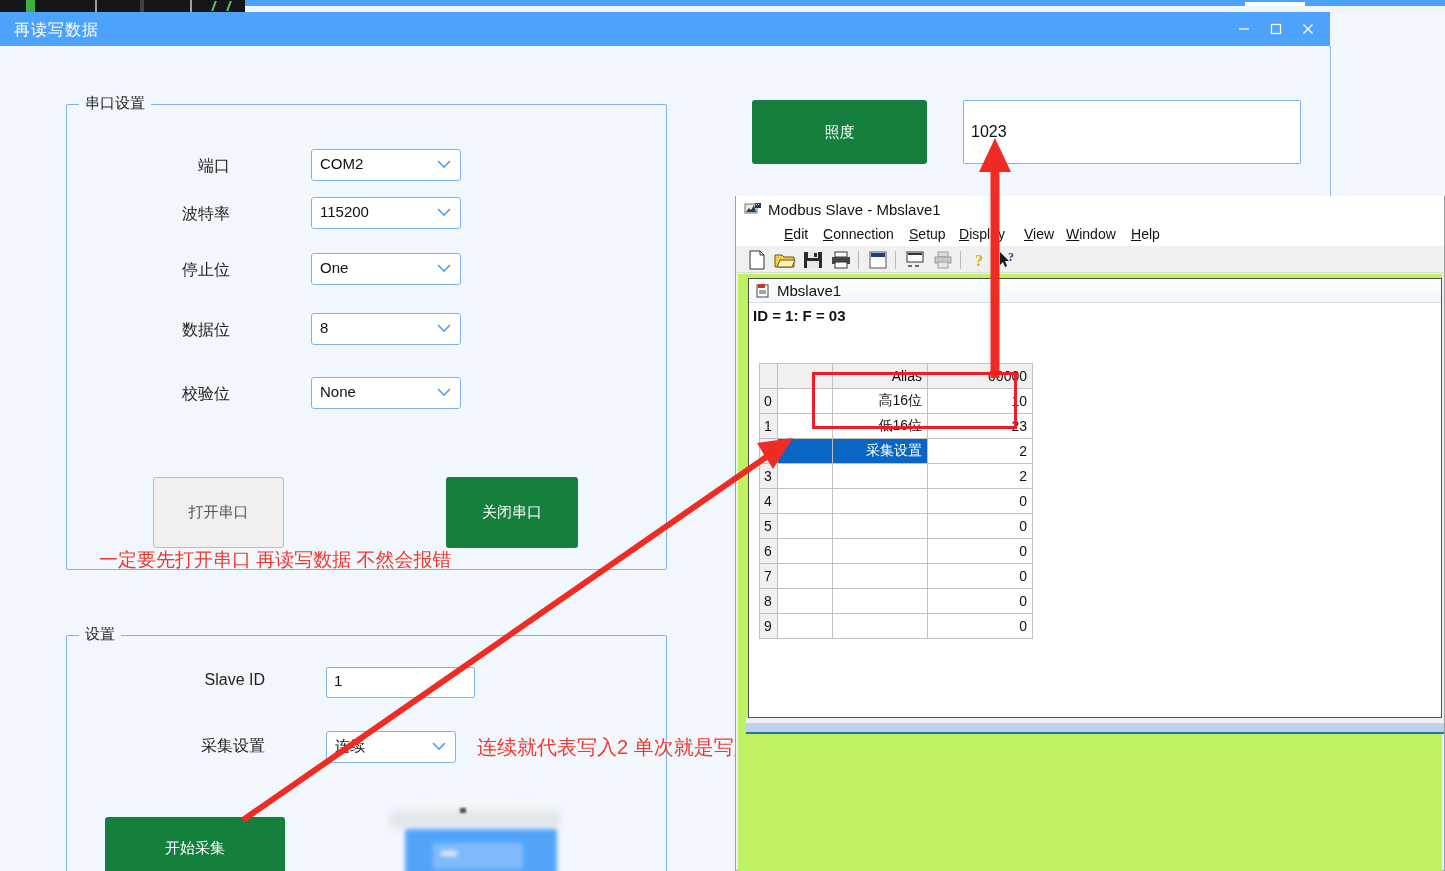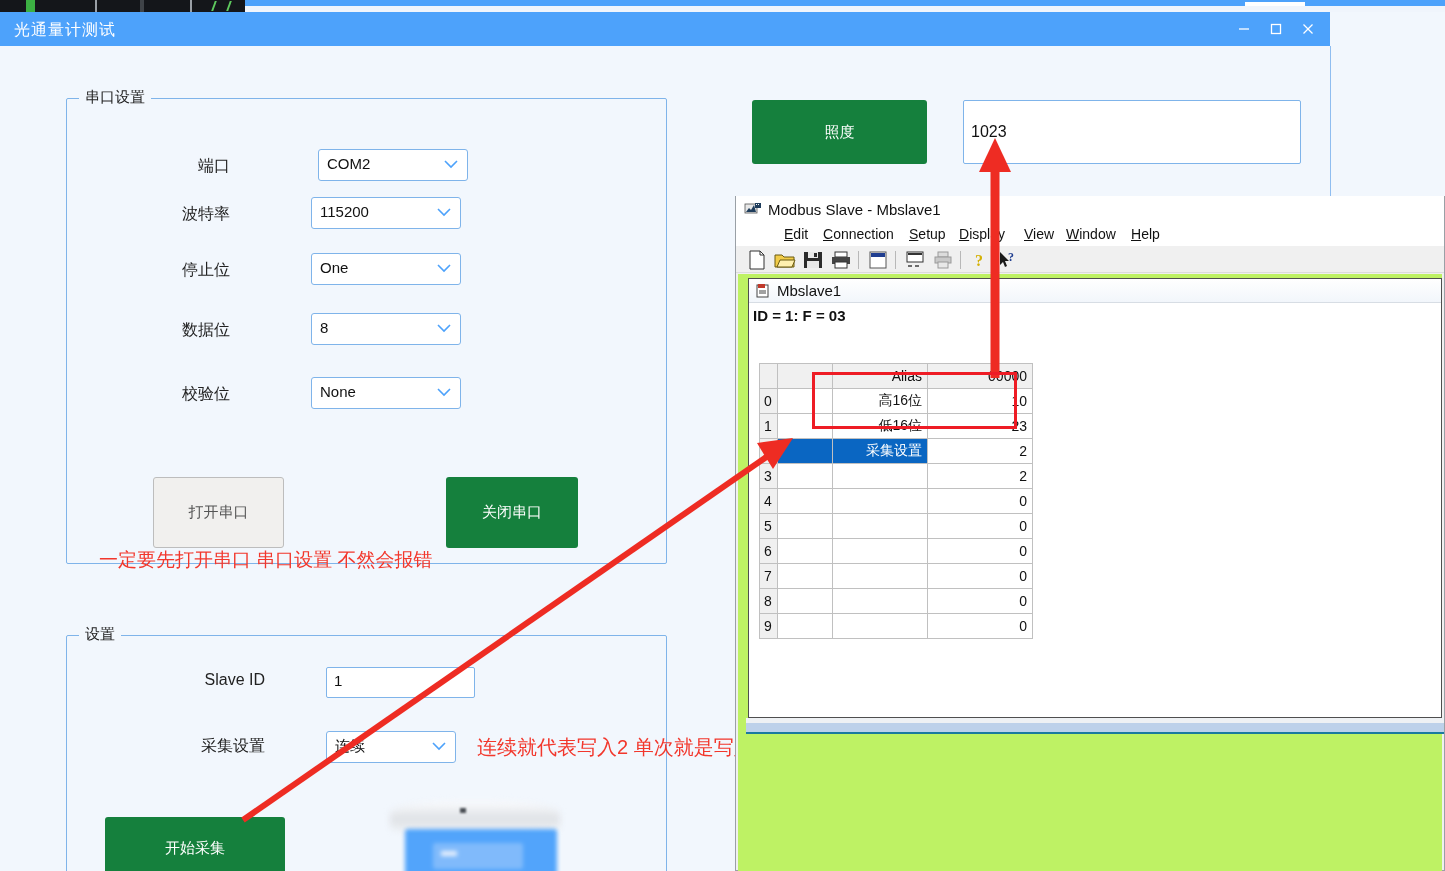--- a/index.html
+++ b/index.html
@@ -140,21 +140,21 @@
   <div class="top-white"></div>
 
   <div class="right-pane"></div>
   <div class="right-sep"></div>
   <div class="right-bottom"></div>
   <div class="right-white"></div>
 
   <div class="app-window">
 
     <div class="app-titlebar">
-      <div class="app-title">光通量计测试</div>
+      <div class="app-title">再读写数据</div>
       <div class="win-btns">
         <div class="win-btn">
           <svg width="14" height="14" viewBox="0 0 14 14">
             <line x1="2" y1="7" x2="12" y2="7" stroke="#ffffff" stroke-width="1.3"></line>
           </svg>
         </div>
         <div class="win-btn">
           <svg width="14" height="14" viewBox="0 0 14 14">
             <rect x="2.5" y="2.5" width="9" height="9" fill="none" stroke="#ffffff" stroke-width="1.3"></rect>
           </svg>
@@ -163,26 +163,26 @@
           <svg width="14" height="14" viewBox="0 0 14 14">
             <line x1="2.5" y1="2.5" x2="11.5" y2="11.5" stroke="#ffffff" stroke-width="1.3"></line>
             <line x1="11.5" y1="2.5" x2="2.5" y2="11.5" stroke="#ffffff" stroke-width="1.3"></line>
           </svg>
         </div>
       </div>
     </div>
 
     <div class="app-body">
 
-      <div class="group" style="left:66px; top:52px; width:601px; height:466px;">
+      <div class="group" style="left:66px; top:58px; width:601px; height:466px;">
         <div class="group-title">串口设置</div>
       </div>
 
       <div class="row-label" style="left:120px; top:110px; width:110px;">端口</div>
-      <div class="combo" style="left:318px; top:103px; width:150px;">
+      <div class="combo" style="left:311px; top:103px; width:150px;">
         <span class="val">COM2</span>
         <svg class="chev" width="14" height="9" viewBox="0 0 14 9">
           <polyline points="1,1 7,7 13,1" fill="none" stroke="#4da2fb" stroke-width="1.6"></polyline>
         </svg>
       </div>
 
       <div class="row-label" style="left:120px; top:158px; width:110px;">波特率</div>
       <div class="combo" style="left:311px; top:151px; width:150px;">
         <span class="val">115200</span>
         <svg class="chev" width="14" height="9" viewBox="0 0 14 9">
@@ -210,21 +210,21 @@
       <div class="combo" style="left:311px; top:331px; width:150px;">
         <span class="val">None</span>
         <svg class="chev" width="14" height="9" viewBox="0 0 14 9">
           <polyline points="1,1 7,7 13,1" fill="none" stroke="#4da2fb" stroke-width="1.6"></polyline>
         </svg>
       </div>
 
       <div class="btn btn-blue" style="left:446px; top:431px; width:132px; height:71px;">关闭串口</div>
       <div class="btn btn-gray" style="left:153px; top:431px; width:131px; height:71px;">打开串口</div>
 
-      <div class="red-note" style="left:99px; top:501px;">一定要先打开串口  串口设置  不然会报错</div>
+      <div class="red-note" style="left:99px; top:501px;">一定要先打开串口  再读写数据  不然会报错</div>
 
       <div class="group" style="left:66px; top:589px; width:601px; height:240px;">
         <div class="group-title">设置</div>
       </div>
 
       <div class="row-label" style="left:150px; top:625px; width:115px;">Slave ID</div>
       <div class="textbox" style="left:326px; top:621px; width:149px; height:31px;">
         <span class="val">1</span>
       </div>
 

